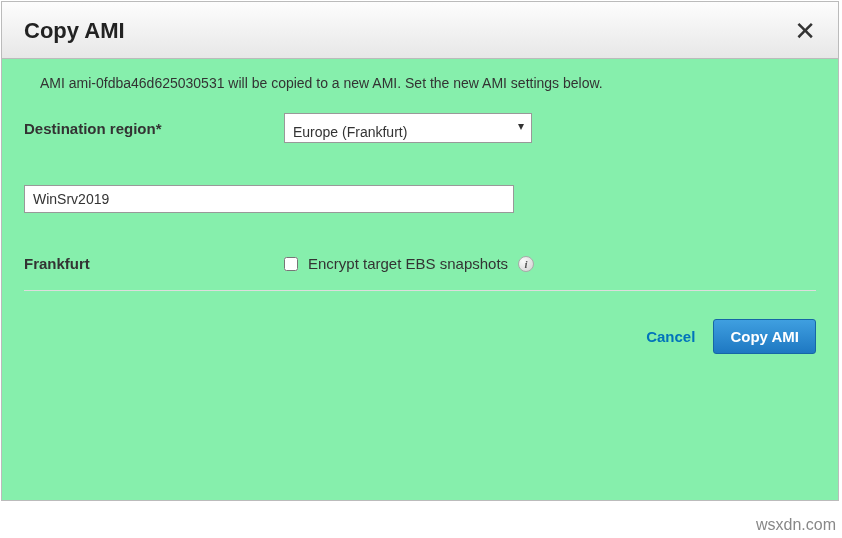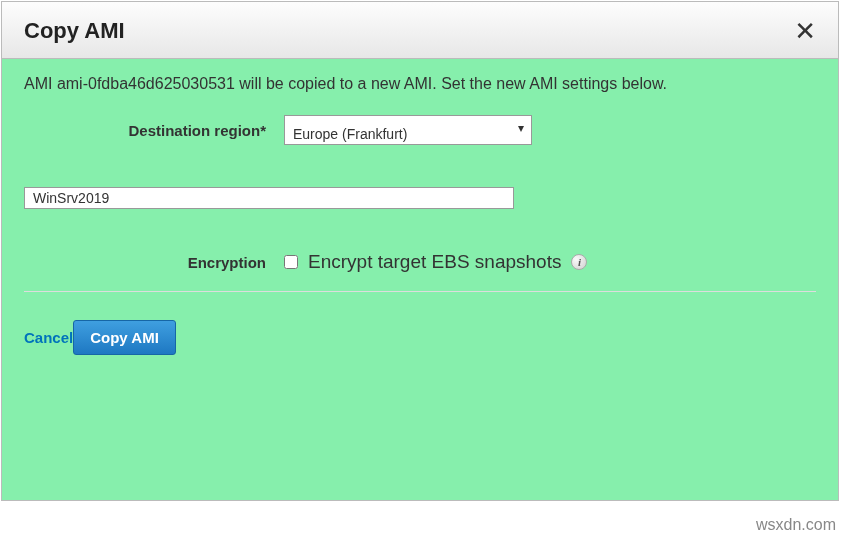--- a/index.html
+++ b/index.html
@@ -40,35 +40,36 @@
       font-size: 26px;
       font-weight: normal;
       color: #333;
       cursor: pointer;
       line-height: 1;
     }
     .body {
       padding: 16px 22px 10px 22px;
     }
     .intro {
-      font-size: 16px;
+      font-size: 14px;
       color: #333;
       margin-bottom: 22px;
+      margin-left: 16px;
     }
     .form-row {
       display: flex;
       align-items: center;
       margin-bottom: 42px;
     }
     .form-row.tight {
       margin-bottom: 18px;
     }
     .form-label {
       width: 260px;
-      text-align: right;
+      text-align: left;
       font-weight: bold;
       font-size: 15px;
       color: #333;
       padding-right: 18px;
     }
     .form-control {
       flex: 1;
     }
     .select {
       width: 248px;
@@ -89,37 +90,37 @@
       content: "▾";
       position: absolute;
       right: 8px;
       top: 6px;
       font-size: 12px;
       color: #333;
       pointer-events: none;
     }
     .text-input {
       width: 490px;
-      height: 22px;
+      height: 28px;
       border: 1px solid #999;
       padding: 0 8px;
       font-size: 14px;
       color: #333;
     }
     .checkbox-row {
       display: flex;
       align-items: center;
       gap: 10px;
     }
     .checkbox {
       width: 14px;
       height: 14px;
     }
     .checkbox-label {
-      font-size: 19px;
+      font-size: 15px;
       color: #333;
     }
     .info-icon {
       display: inline-flex;
       align-items: center;
       justify-content: center;
       width: 16px;
       height: 16px;
       border-radius: 50%;
       background: radial-gradient(circle at 30% 30%, #fafafa, #d0d0d0);
@@ -131,21 +132,23 @@
       color: #555;
       cursor: pointer;
     }
     .footer-divider {
       border: none;
       border-top: 1px solid #ddd;
       margin: 8px 0 18px 0;
     }
     .footer {
       display: flex;
-      align-items: center;
+      justify-content: flex-end;
+      align-items: center;
+      gap: 18px;
       padding: 0 22px 18px 22px;
     }
     .cancel-link {
       color: #0073bb;
       font-weight: bold;
       font-size: 15px;
       cursor: pointer;
     }
     .primary-btn {
       background: linear-gradient(to bottom, #3f9fe0, #1e78c2);
@@ -189,21 +192,21 @@
     </div>
 
     <div class="form-row">
       <div class="form-control">
         <input type="text" class="text-input" value="WinSrv2019" style="">
       </div>
     </div>
 
 
     <div class="form-row tight">
-      <div class="form-label">Encryption</div>
+      <div class="form-label">Frankfurt</div>
       <div class="form-control checkbox-row">
         <input type="checkbox" class="checkbox" style="">
         <span class="checkbox-label">Encrypt target EBS snapshots</span>
         <span class="info-icon">i</span>
       </div>
     </div>
 
     <hr class="footer-divider">
   </div>
 

